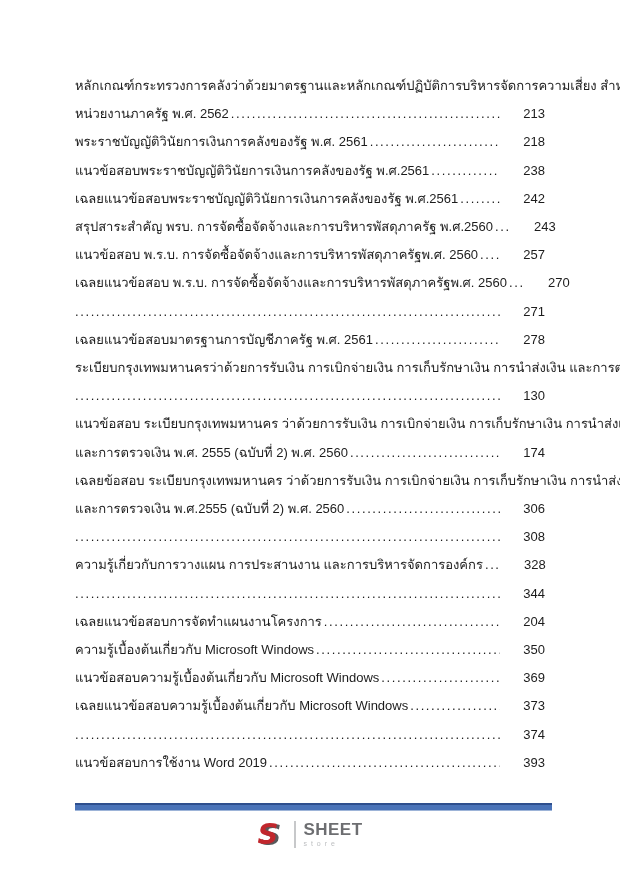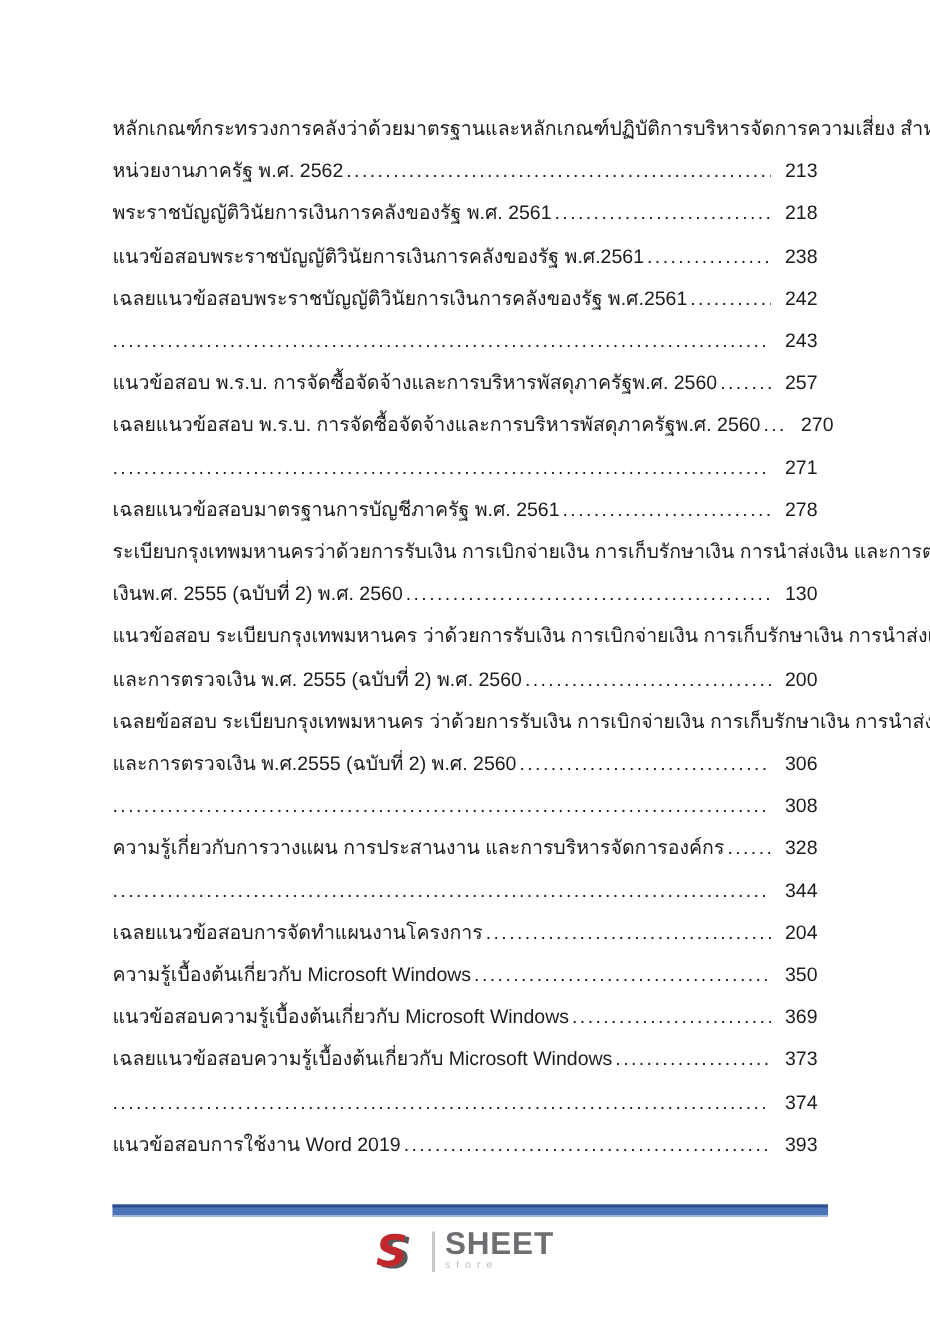--- a/index.html
+++ b/index.html
@@ -35,21 +35,21 @@
   .toc-leader {
     flex: 1 1 auto;
     min-width: 16px;
     overflow: hidden;
     white-space: nowrap;
     letter-spacing: 1.6px;
     color: #1c1c1c;
   }
   .toc-page {
     flex: 0 0 auto;
-    margin-left: 9px;
+    margin-left: 23px;
     text-align: right;
   }
   .footer-bar {
     position: absolute;
     left: 75px;
     top: 803px;
     width: 477px;
     height: 5px;
     background: #4a73b8;
     border-top: 2px solid #2e4f8e;
@@ -82,21 +82,21 @@
   .logo-mark .s-back { left: 3px; top: 1px; }
   .logo-mark .s-front { left: 0; top: 0; }
   .logo-divider {
     width: 2px;
     height: 27px;
     background: #c7c8ca;
     margin-right: 7px;
   }
   .logo-text { display: flex; flex-direction: column; }
   .logo-brand {
-    font-size: 21px;
+    font-size: 17px;
     font-weight: bold;
     letter-spacing: 0.5px;
     line-height: 18px;
   }
   .logo-sub {
     font-size: 7px;
     letter-spacing: 4px;
     line-height: 9px;
   }
 </style>
@@ -130,20 +130,21 @@
       </div>
       <div class="toc-entry">
         <div class="toc-lastline">
           <span class="toc-title">เฉลยแนวข้อสอบพระราชบัญญัติวินัยการเงินการคลังของรัฐ พ.ศ.2561</span>
           <span class="toc-leader">........................................................................................................................................................................................................</span>
           <span class="toc-page">242</span>
         </div>
       </div>
       <div class="toc-entry">
         <div class="toc-lastline">
+          <span class="toc-title">สรุปสาระสำคัญ พรบ. การจัดซื้อจัดจ้างและการบริหารพัสดุภาครัฐ พ.ศ.2560</span>
           <span class="toc-leader">........................................................................................................................................................................................................</span>
           <span class="toc-page">243</span>
         </div>
       </div>
       <div class="toc-entry">
         <div class="toc-lastline">
           <span class="toc-title">แนวข้อสอบ พ.ร.บ. การจัดซื้อจัดจ้างและการบริหารพัสดุภาครัฐพ.ศ. 2560</span>
           <span class="toc-leader">........................................................................................................................................................................................................</span>
           <span class="toc-page">257</span>
         </div>
@@ -164,31 +165,30 @@
       <div class="toc-entry">
         <div class="toc-lastline">
           <span class="toc-title">เฉลยแนวข้อสอบมาตรฐานการบัญชีภาครัฐ พ.ศ. 2561</span>
           <span class="toc-leader">........................................................................................................................................................................................................</span>
           <span class="toc-page">278</span>
         </div>
       </div>
       <div class="toc-entry">
         <div class="toc-line">ระเบียบกรุงเทพมหานครว่าด้วยการรับเงิน การเบิกจ่ายเงิน การเก็บรักษาเงิน การนำส่งเงิน และการตรวจ</div>
         <div class="toc-lastline">
-          <span class="toc-title">เงินพ.ศ. 2555 (ฉบับที่ 2) พ.ศ. 2560</span>
           <span class="toc-leader">........................................................................................................................................................................................................</span>
           <span class="toc-page">130</span>
         </div>
       </div>
       <div class="toc-entry">
         <div class="toc-line">แนวข้อสอบ ระเบียบกรุงเทพมหานคร ว่าด้วยการรับเงิน การเบิกจ่ายเงิน การเก็บรักษาเงิน การนำส่งเงิน</div>
         <div class="toc-lastline">
           <span class="toc-title">และการตรวจเงิน พ.ศ. 2555 (ฉบับที่ 2) พ.ศ. 2560</span>
           <span class="toc-leader">........................................................................................................................................................................................................</span>
-          <span class="toc-page">200</span>
+          <span class="toc-page">174</span>
         </div>
       </div>
       <div class="toc-entry">
         <div class="toc-line">เฉลยข้อสอบ ระเบียบกรุงเทพมหานคร ว่าด้วยการรับเงิน การเบิกจ่ายเงิน การเก็บรักษาเงิน การนำส่งเงิน</div>
         <div class="toc-lastline">
           <span class="toc-title">และการตรวจเงิน พ.ศ.2555 (ฉบับที่ 2) พ.ศ. 2560</span>
           <span class="toc-leader">........................................................................................................................................................................................................</span>
           <span class="toc-page">306</span>
         </div>
       </div>

